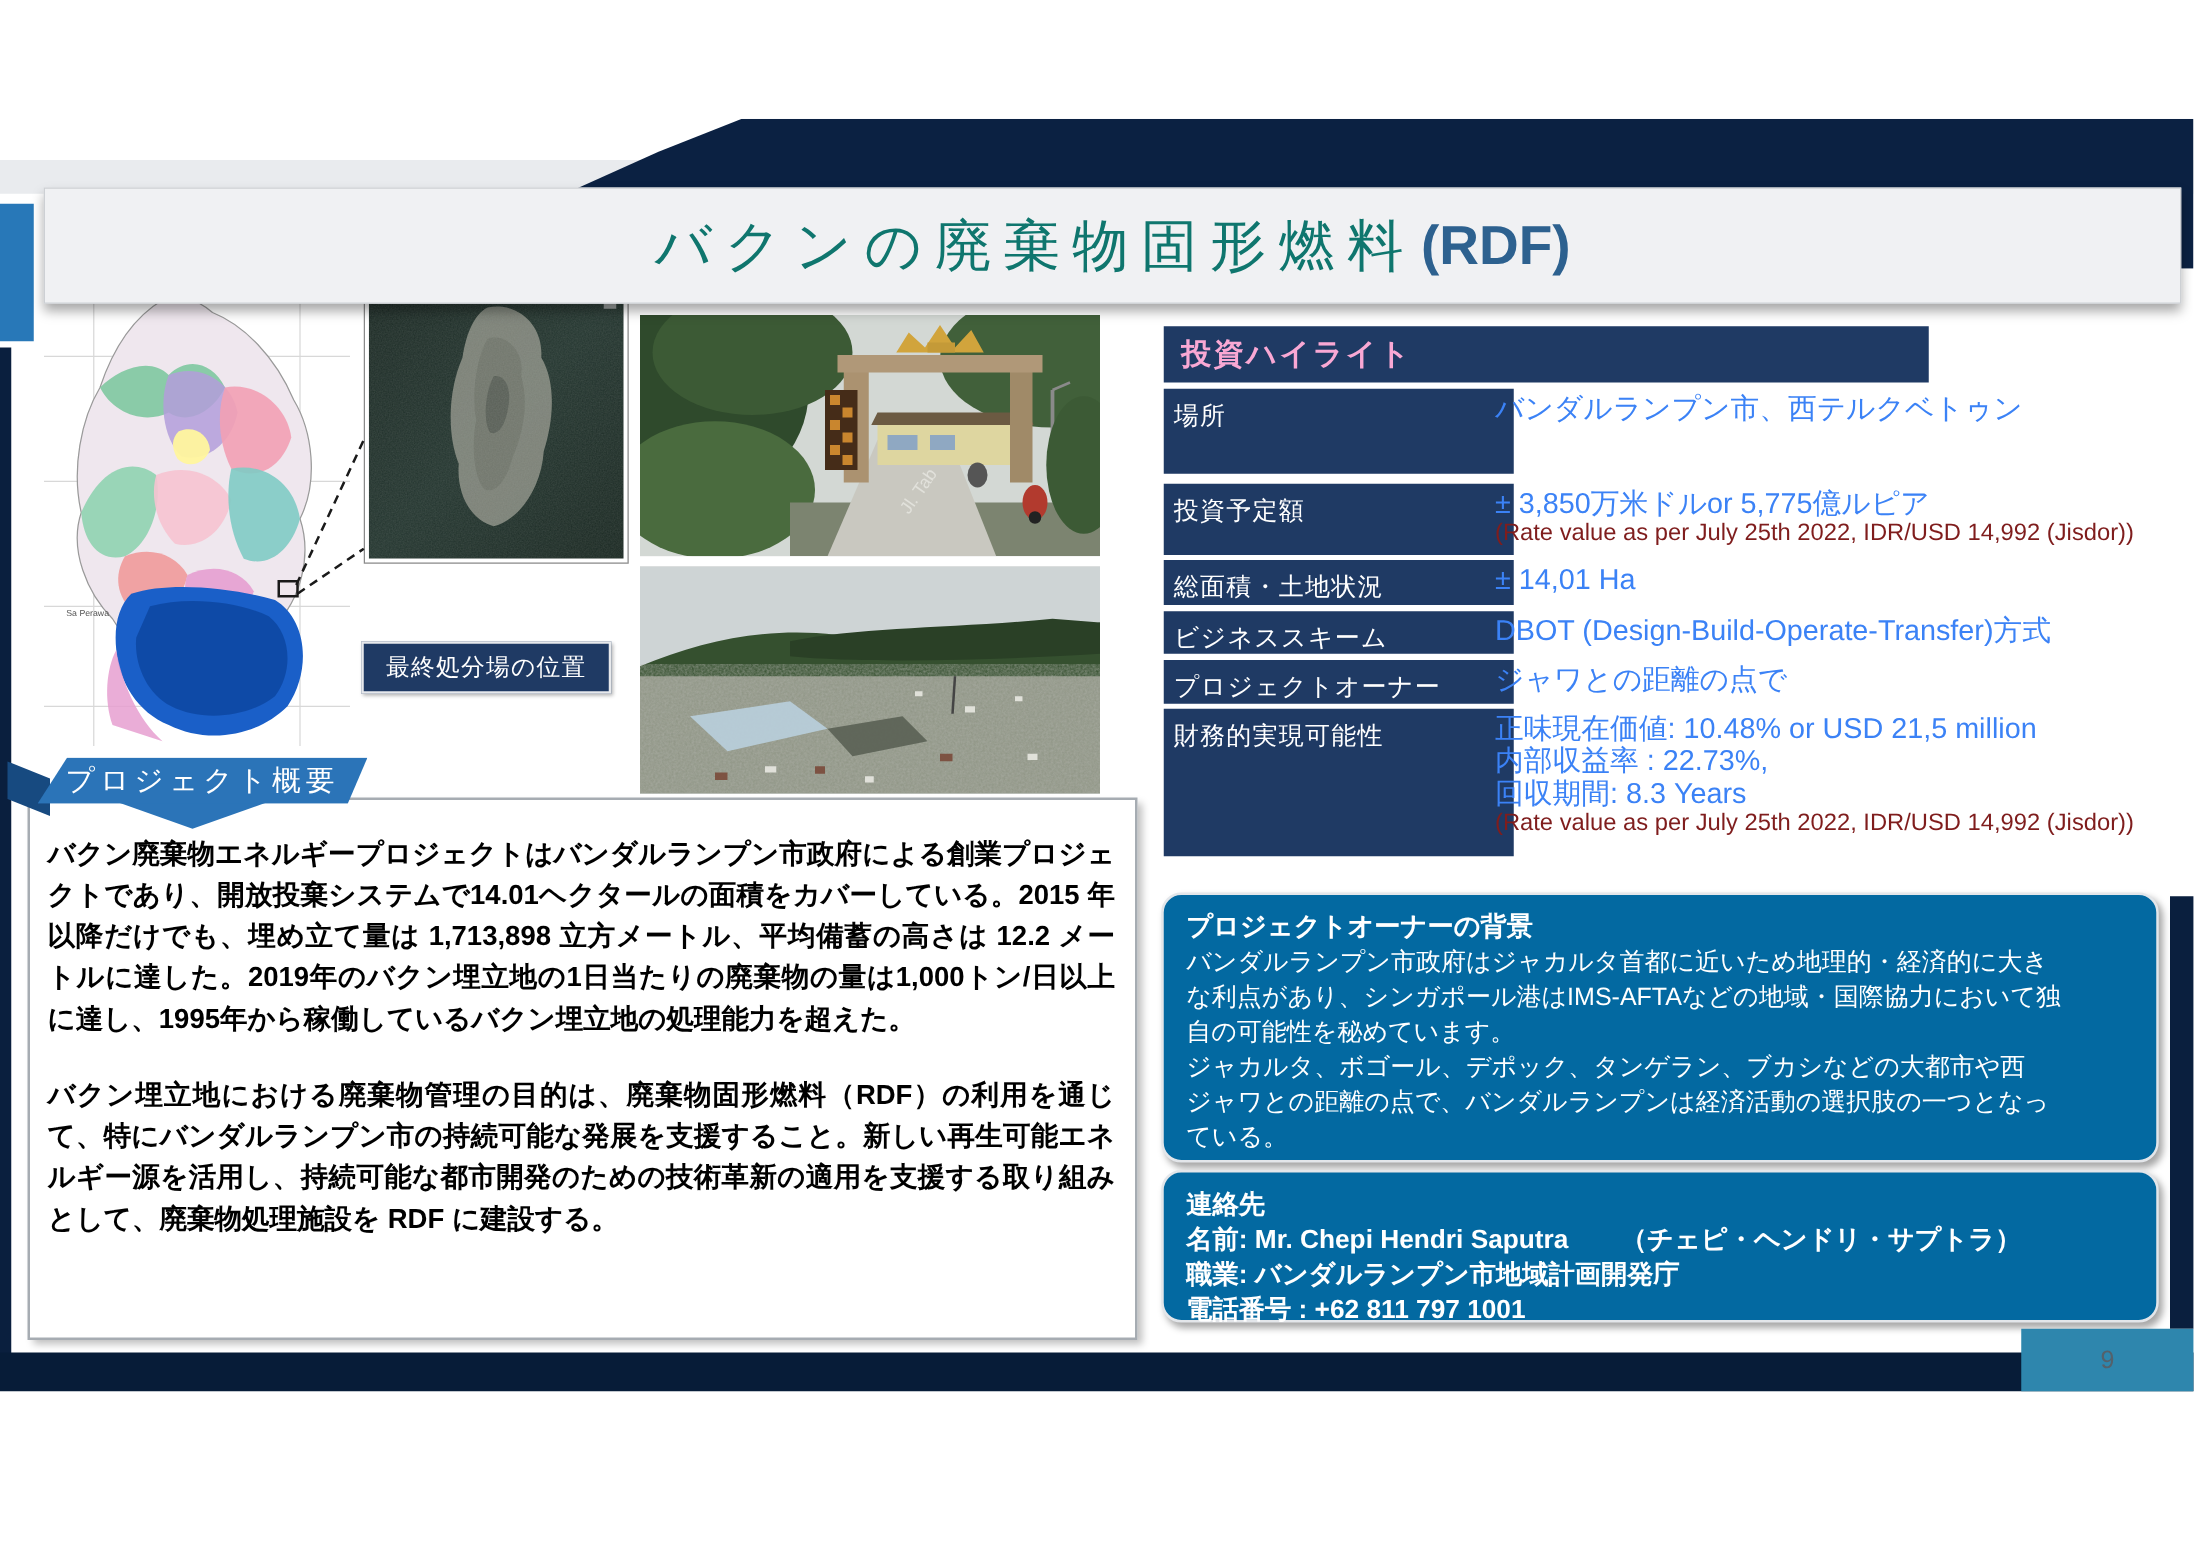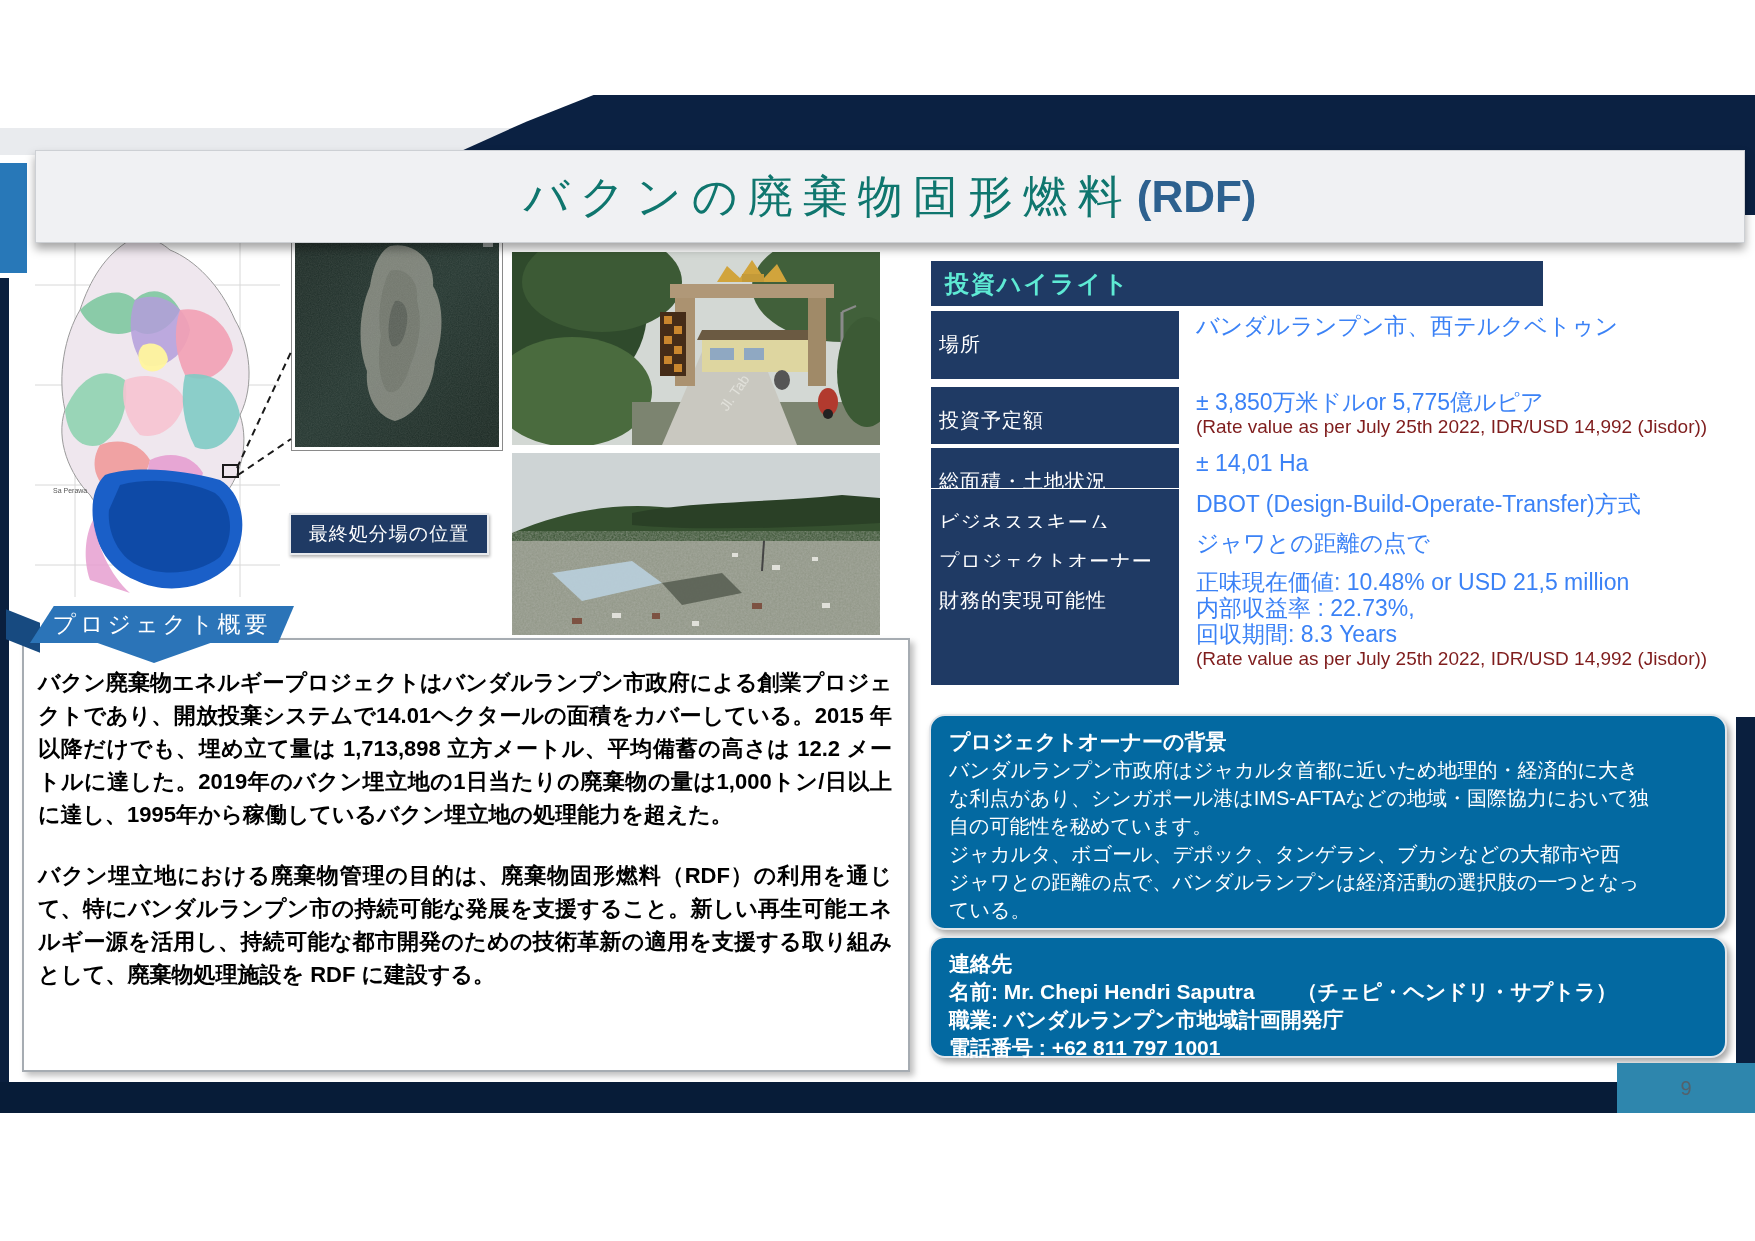--- a/index.html
+++ b/index.html
@@ -42,25 +42,25 @@
   .overview-box p{margin:0 0 28px 0;font-size:22px;font-weight:bold;color:#000000;line-height:33px;text-align:justify;}
   .ribbon-fold{position:absolute;left:6px;top:616px;width:34px;height:30px;background:#174a80;transform:skewY(22deg);z-index:3;}
   .ribbon-band{position:absolute;left:30px;top:606px;width:264px;height:37px;background:#2b74b8;z-index:5;
     clip-path:polygon(9% 0,100% 0,94% 100%,0 100%);display:flex;align-items:center;justify-content:center;
     color:#fff;font-size:23px;letter-spacing:4px;}
   .ribbon-tail{position:absolute;left:92px;top:641px;width:0;height:0;border-left:62px solid transparent;
     border-right:62px solid transparent;border-top:22px solid #2b74b8;z-index:4;}
 
   
   .hl-table{position:absolute;left:931px;top:261px;width:612px;z-index:2;}
-  .hl-header{height:45px;background:#1f3a64;color:#5eead4;font-size:24px;font-weight:bold;
+  .hl-header{height:45px;background:#1f3a64;color:#f9a8d4;font-size:24px;font-weight:bold;
     line-height:45px;padding-left:14px;letter-spacing:2px;margin-bottom:5px;}
   .hl-row{position:relative;}
-  .hl-label{position:absolute;left:0;top:0;bottom:0;width:248px;background:#1f3a64;color:#ffffff;
-    font-size:20px;padding:20px 8px;letter-spacing:1px;}
+  .hl-label{position:absolute;left:0;top:0;bottom:0;width:280px;background:#1f3a64;color:#ffffff;
+    font-size:20px;padding:8px 8px;letter-spacing:1px;}
   .hl-values{position:absolute;left:265px;top:2px;width:560px;}
   .vline{font-size:23px;color:#3b82f6;line-height:26px;}
   .vnote{font-size:19px;color:#7f1d1d;line-height:24px;}
 
   
   .navy-box{position:absolute;left:929px;width:798px;background:#0369a1;border-radius:16px;
     border:2px solid #e3e6ea;box-shadow:3px 4px 6px rgba(0,0,0,.35);color:#ffffff;padding:12px 18px;z-index:2;}
   #background-box{top:714px;height:216px;}
   #contact-box{top:936px;height:122px;}
   .box-title{font-size:21px;font-weight:bold;line-height:28px;}

